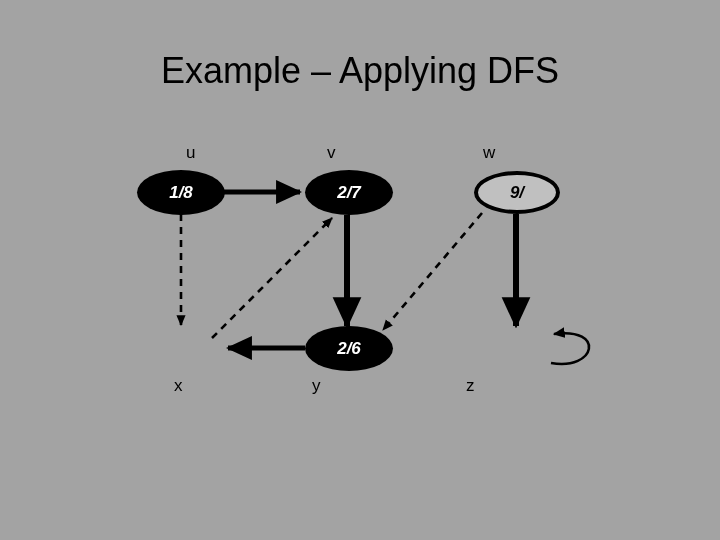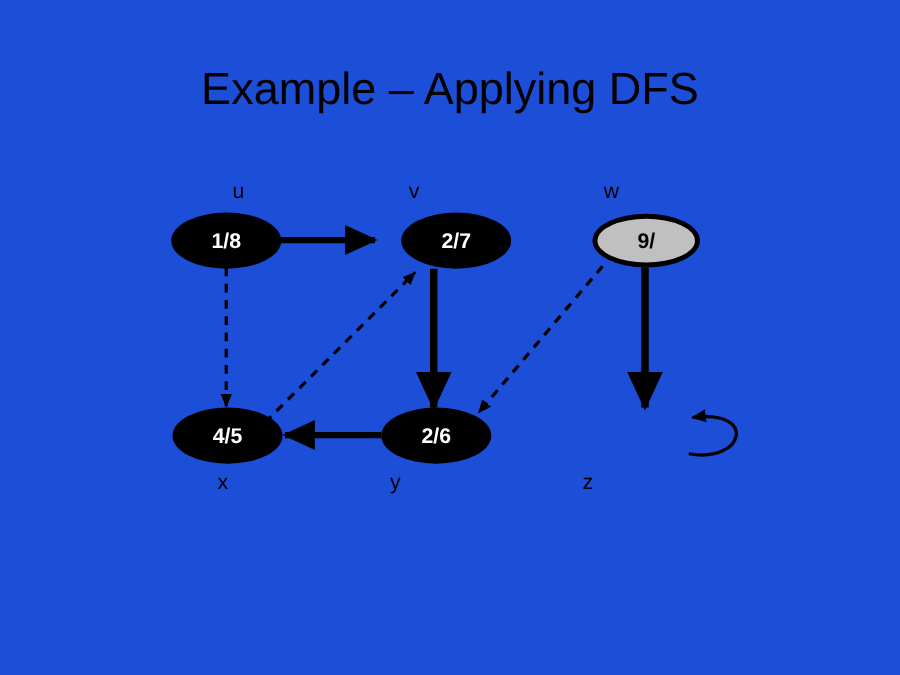--- a/index.html
+++ b/index.html
@@ -13,21 +13,21 @@
     position: relative;
     overflow: hidden;
     font-family: "Liberation Sans", sans-serif;
     background: #ffffff;
   }
   #slide {
     position: absolute;
     left: 0; top: 0;
     width: 720px;
     height: 540px;
-    background: #1d4ed8;
+    background: #a3a3a3;
   }
   #slide-title {
     position: absolute;
     left: 0;
     top: 50px;
     width: 720px;
     text-align: center;
     font-size: 36px;
     font-weight: normal;
     color: #000000;
@@ -46,20 +46,21 @@
     position: absolute;
     display: flex;
     align-items: center;
     justify-content: center;
     box-sizing: border-box;
     border-radius: 50%;
     font-size: 17px;
     font-weight: bold;
     font-family: "Liberation Sans", sans-serif;
     z-index: 4;
+    font-style: italic;
   }
   .node.dark {
     background: #000000;
     color: #ffffff;
     border: none;
   }
   .node.gray {
     background: #c0c0c0;
     color: #000000;
     border: 4px solid #000000;
@@ -109,33 +110,30 @@
     <line x1="516" y1="214" x2="516" y2="326" stroke="#000000" stroke-width="6" marker-end="url(#arrow-solid)"></line>
 
     <path d="M 551 363 C 596 371, 606 327, 554 334" fill="none" stroke="#000000" stroke-width="2.6" marker-end="url(#arrow-loop)"></path>
   </svg>
 
   <div class="node dark" style="left:137px; top:170px; width:88px; height:45px;">
     <span>1/8</span>
   </div>
   <div class="node-label" style="left:186px; top:143px;">u</div>
 
-  <div class="node dark" style="left:321px; top:170px; width:88px; height:45px;">
+  <div class="node dark" style="left:305px; top:170px; width:88px; height:45px;">
     <span>2/7</span>
   </div>
   <div class="node-label" style="left:327px; top:143px;">v</div>
 
   <div class="node gray" style="left:474px; top:171px; width:86px; height:43px;">
     <span>9/</span>
   </div>
   <div class="node-label" style="left:483px; top:143px;">w</div>
 
-  <div class="node dark" style="left:138px; top:326px; width:88px; height:45px;">
-    <span>4/5</span>
-  </div>
   <div class="node-label" style="left:174px; top:376px;">x</div>
 
   <div class="node dark" style="left:305px; top:326px; width:88px; height:45px;">
     <span>2/6</span>
   </div>
   <div class="node-label" style="left:312px; top:376px;">y</div>
 
   <div class="node-label" style="left:466px; top:376px;">z</div>
 
 </div>

